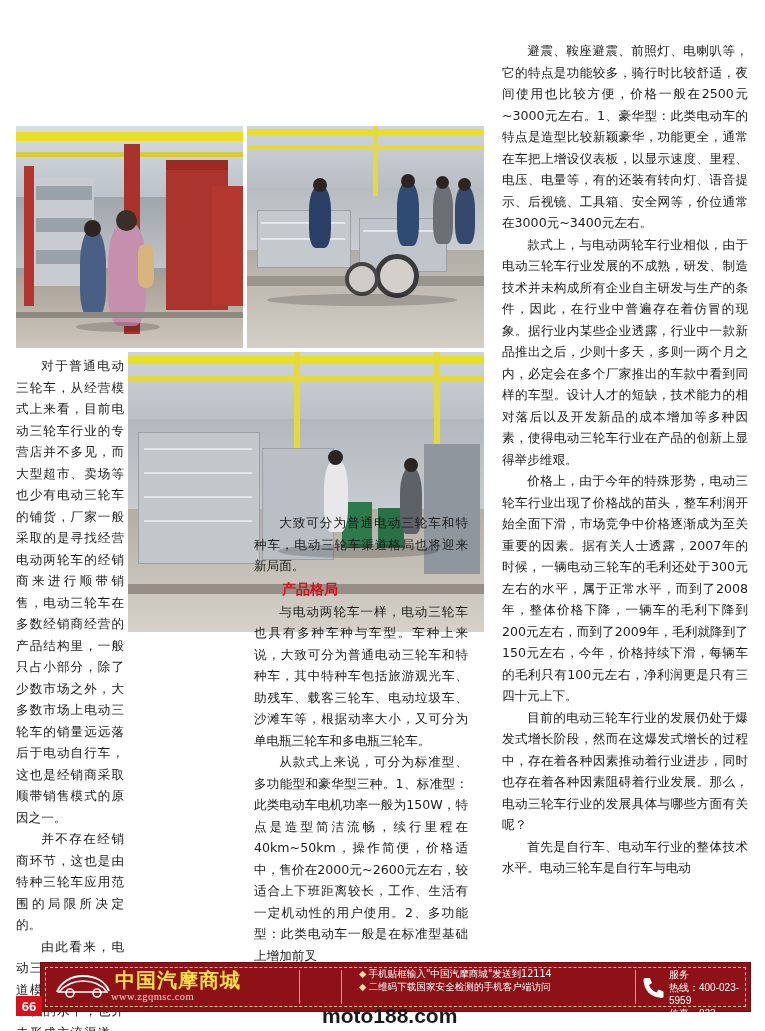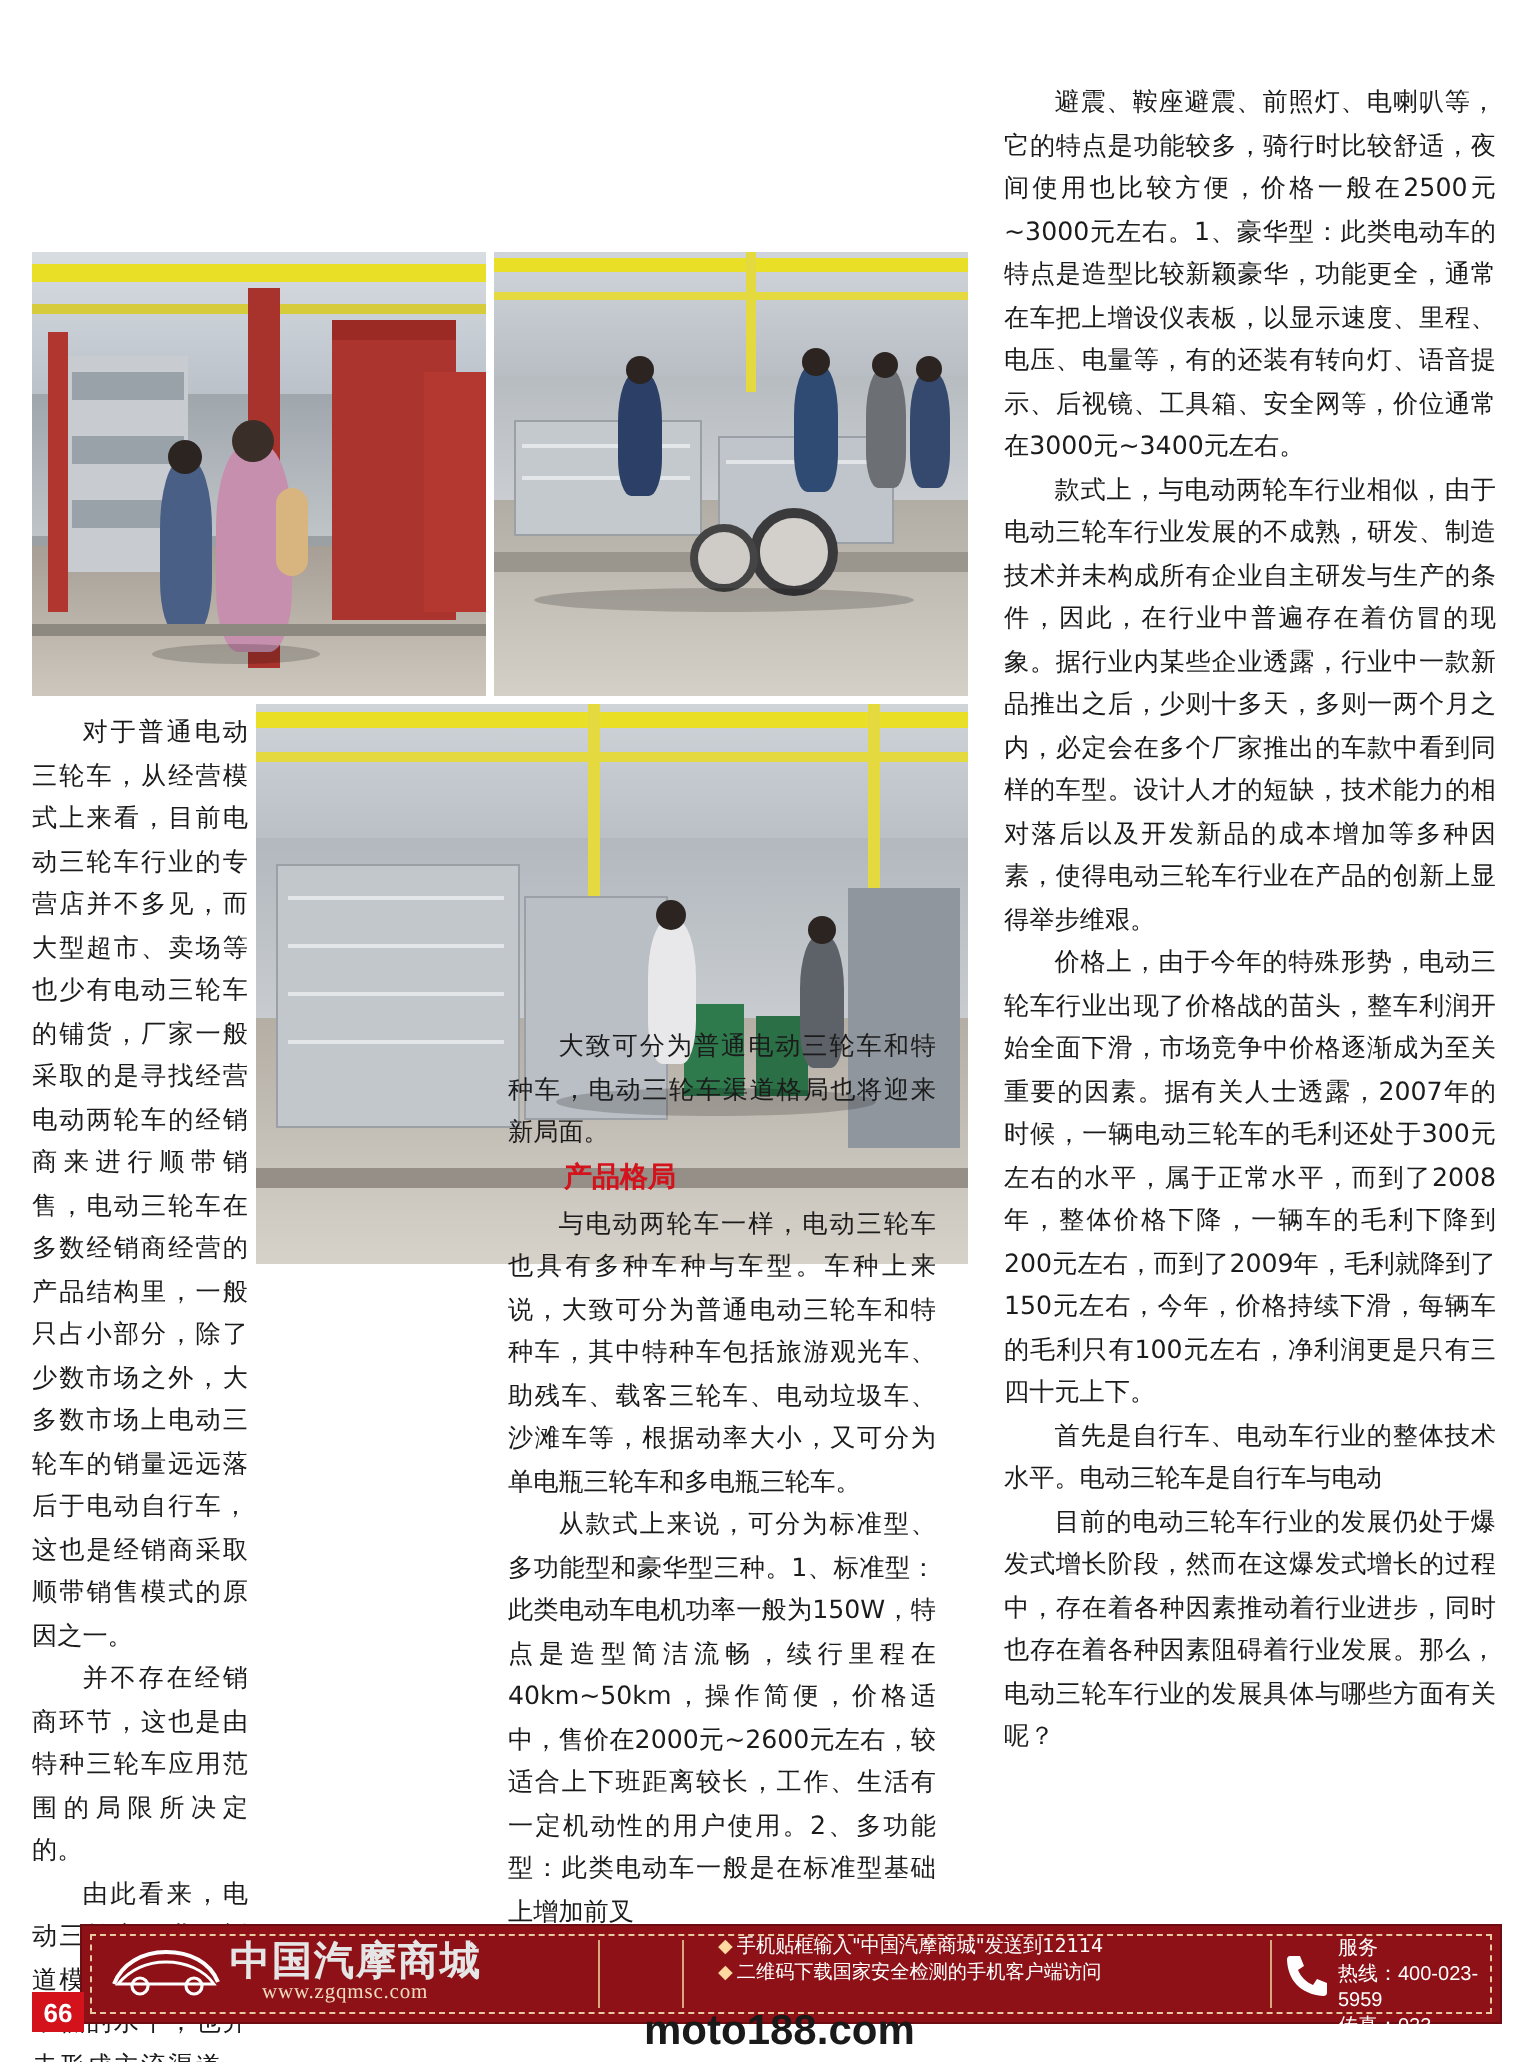--- a/index.html
+++ b/index.html
@@ -67,22 +67,22 @@
   .footer{
     position:absolute;left:40px;top:962px;width:709px;height:48px;
     background:#8d1116;
     border:1px solid #6d0d11;
   }
   .footer-inner{position:absolute;left:4px;top:4px;right:4px;bottom:4px;
     border:1px dashed #e8c9a0;}
   .logo-box{position:absolute;left:14px;top:5px;width:228px;height:38px;color:#fff;}
   .logo-car{position:absolute;left:0;top:4px;width:56px;height:26px;}
   .logo-cn{position:absolute;left:60px;top:-1px;font-size:20px;font-weight:bold;
-    letter-spacing:1px;color:#e5e5e5;font-family:"DejaVu Sans","Liberation Sans",sans-serif;}
-  .logo-en{position:absolute;left:76px;top:23px;font-size:10.5px;color:#f0dcc0;
+    letter-spacing:1px;color:#fde047;font-family:"DejaVu Sans","Liberation Sans",sans-serif;}
+  .logo-en{position:absolute;left:56px;top:23px;font-size:10.5px;color:#f0dcc0;
     font-family:"Liberation Serif",serif;letter-spacing:.4px;}
   .fdiv{position:absolute;top:7px;width:1px;height:34px;background:#d9a87e;}
   .flines{position:absolute;left:318px;top:4px;width:270px;color:#fff;font-size:9.6px;line-height:13px;}
   .flines div{white-space:nowrap;}
   .bullet{color:#ffd9a0;margin-right:2px;}
   .phone-icon{position:absolute;left:600px;top:12px;width:26px;height:24px;}
   .fnum{color:#ffffff;font-family:"Liberation Sans",sans-serif;}
   .serv{position:absolute;left:628px;top:5px;color:#fff;font-size:10px;line-height:13px;}
 
   .pagenum{
@@ -195,22 +195,22 @@
     <p>大致可分为普通电动三轮车和特种车，电动三轮车渠道格局也将迎来新局面。</p>
     <p class="heading">产品格局</p>
     <p>与电动两轮车一样，电动三轮车也具有多种车种与车型。车种上来说，大致可分为普通电动三轮车和特种车，其中特种车包括旅游观光车、助残车、载客三轮车、电动垃圾车、沙滩车等，根据动率大小，又可分为单电瓶三轮车和多电瓶三轮车。</p>
     <p>从款式上来说，可分为标准型、多功能型和豪华型三种。1、标准型：此类电动车电机功率一般为150W，特点是造型简洁流畅，续行里程在40km~50km，操作简便，价格适中，售价在2000元~2600元左右，较适合上下班距离较长，工作、生活有一定机动性的用户使用。2、多功能型：此类电动车一般是在标准型基础上增加前叉</p>
   </div>
 
   <div class="col colD">
     <p>避震、鞍座避震、前照灯、电喇叭等，它的特点是功能较多，骑行时比较舒适，夜间使用也比较方便，价格一般在2500元~3000元左右。1、豪华型：此类电动车的特点是造型比较新颖豪华，功能更全，通常在车把上增设仪表板，以显示速度、里程、电压、电量等，有的还装有转向灯、语音提示、后视镜、工具箱、安全网等，价位通常在3000元~3400元左右。</p>
     <p>款式上，与电动两轮车行业相似，由于电动三轮车行业发展的不成熟，研发、制造技术并未构成所有企业自主研发与生产的条件，因此，在行业中普遍存在着仿冒的现象。据行业内某些企业透露，行业中一款新品推出之后，少则十多天，多则一两个月之内，必定会在多个厂家推出的车款中看到同样的车型。设计人才的短缺，技术能力的相对落后以及开发新品的成本增加等多种因素，使得电动三轮车行业在产品的创新上显得举步维艰。</p>
     <p>价格上，由于今年的特殊形势，电动三轮车行业出现了价格战的苗头，整车利润开始全面下滑，市场竞争中价格逐渐成为至关重要的因素。据有关人士透露，2007年的时候，一辆电动三轮车的毛利还处于300元左右的水平，属于正常水平，而到了2008年，整体价格下降，一辆车的毛利下降到200元左右，而到了2009年，毛利就降到了150元左右，今年，价格持续下滑，每辆车的毛利只有100元左右，净利润更是只有三四十元上下。</p>
+    <p>目前的电动三轮车行业的发展仍处于爆发式增长阶段，然而在这爆发式增长的过程中，存在着各种因素推动着行业进步，同时也存在着各种因素阻碍着行业发展。那么，电动三轮车行业的发展具体与哪些方面有关呢？</p>
     <p>首先是自行车、电动车行业的整体技术水平。电动三轮车是自行车与电动</p>
-    <p>目前的电动三轮车行业的发展仍处于爆发式增长阶段，然而在这爆发式增长的过程中，存在着各种因素推动着行业进步，同时也存在着各种因素阻碍着行业发展。那么，电动三轮车行业的发展具体与哪些方面有关呢？</p>
   </div>
 
   <div class="footer">
     <div class="footer-inner"></div>
 
     <div class="logo-box">
       <svg class="logo-car" viewBox="0 0 56 26">
         <path d="M2 20 C6 10 16 4 28 4 C40 4 50 9 54 19" fill="none" stroke="#ffffff" stroke-width="2"></path>
         <path d="M4 20 C10 13 18 9 28 9 C38 9 47 13 52 20 Z" fill="none" stroke="#ffffff" stroke-width="1.4"></path>
         <circle cx="15" cy="21" r="4" fill="none" stroke="#ffffff" stroke-width="1.6"></circle>

